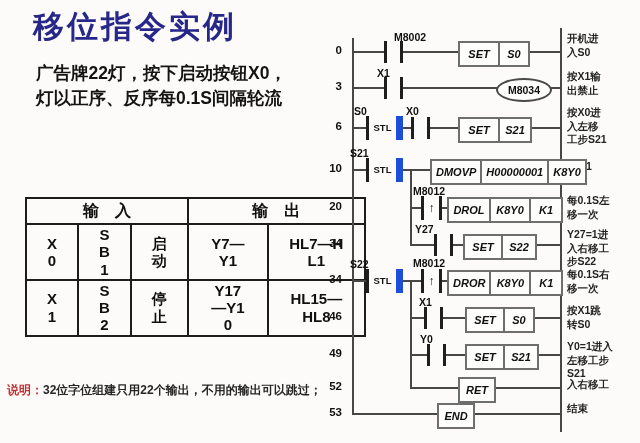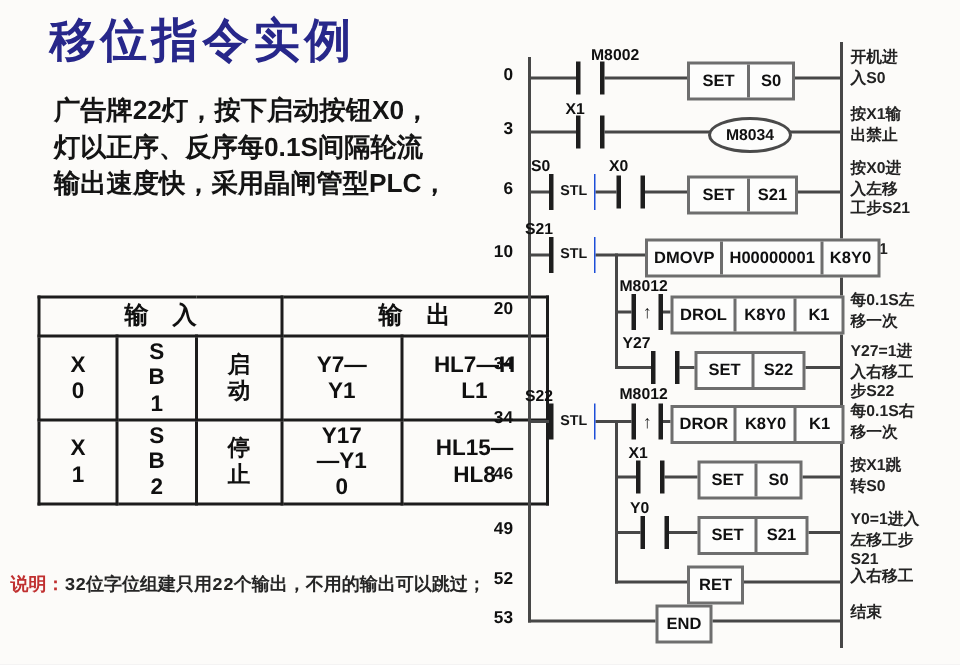--- a/index.html
+++ b/index.html
@@ -20,50 +20,49 @@
   td.d15{font-size:15px;}
   td.lft{text-align:left;padding-left:7px;}
   tr.hdr td{height:37px;}
   tr.r1 td{height:40px;}
   tr.r2 td{height:36px;}
   tr.r3 td{height:21px;}
 
   .note{position:absolute;left:7px;top:380px;width:420px;font-size:12px;font-weight:bold;color:#262626;line-height:21px;}
   .note .lbl{color:#c03030;}
   .note .ind{margin-left:38px;white-space:nowrap;}
-  .note .l1{white-space:nowrap;font-family:Liberation Mono, monospace;}
+  .note .l1{white-space:nowrap;}
 
   
   .hl{position:absolute;height:2px;background:#474747;}
   .vl{position:absolute;width:2px;background:#474747;}
   .ct{position:absolute;width:13px;height:22px;background:#fcfbf9;border-left:3px solid #1e1e1e;border-right:3px solid #1e1e1e;z-index:2;}
   .pu{position:absolute;width:15px;height:24px;background:#fcfbf9;border-left:3px solid #1e1e1e;border-right:3px solid #1e1e1e;z-index:2;
       display:flex;align-items:center;justify-content:center;font-size:12px;font-weight:bold;color:#141414;line-height:1;}
-  .stl{position:absolute;width:27px;height:24px;background:#fcfbf9;border-left:3px solid #1e1e1e;border-right:1px solid #1d4ed8;z-index:2;
+  .stl{position:absolute;width:27px;height:24px;background:#fcfbf9;border-left:3px solid #1e1e1e;border-right:7px solid #1d4ed8;z-index:2;
       display:flex;align-items:center;justify-content:center;font-size:9.5px;font-weight:bold;color:#141414;line-height:1;}
-  .lb{position:absolute;display:flex;height:22px;background:#fdfdfc;border:2px solid #6e6e6e;z-index:2;}
+  .lb{position:absolute;display:flex;height:22px;background:#fdfdfc;border:2px solid #6e6e6e;z-index:2;font-style:italic;}
   .lb span{display:flex;align-items:center;justify-content:center;font-size:11px;font-weight:bold;color:#101010;
       border-right:2px solid #6e6e6e;padding:0 4px;line-height:1;white-space:nowrap;}
   .lb span:last-child{border-right:0;}
   .cl{position:absolute;font-size:10.5px;font-weight:bold;color:#101010;z-index:3;white-space:nowrap;}
   .sn{position:absolute;left:320px;width:22px;text-align:right;font-size:11.5px;font-weight:bold;color:#101010;}
   .cm{position:absolute;left:567px;width:72px;font-size:10.5px;font-weight:bold;color:#232323;line-height:13.5px;white-space:pre-line;}
   .oval{position:absolute;width:52px;height:20px;border:2.5px solid #4a4a4a;border-radius:50%;background:#fdfdfc;z-index:2;
       display:flex;align-items:center;justify-content:center;font-size:10.5px;font-weight:bold;color:#101010;line-height:1;}
 </style>
 </head>
 <body>
 
 <div class="canvas">
 
   <div class="title">移位指令实例</div>
   <div class="intro">
     <div>广告牌22灯，按下启动按钮X0，</div>
     <div>灯以正序、反序每0.1S间隔轮流</div>
-    <div>输出速度快，采用晶闸管型PLC，</div>
   </div>
 
   <table class="io">
     <colgroup>
         <col style="width:32px">
         <col style="width:45px">
         <col style="width:26px">
         <col style="width:80px">
         <col style="width:97px">
       </colgroup>
@@ -107,21 +106,21 @@
       <span style="min-width:30px">SET</span>
       <span style="min-width:20px">S0</span>
     </div>
     <div class="cm" style="top:32px">开机进
 入S0</div>
 
     <div class="hl" style="left:352px;top:87px;width:208px"></div>
     <div class="sn" style="top:80px">3</div>
     <div class="cl" style="left:377px;top:67px">X1</div>
     <div class="ct" style="left:384px;top:77px"></div>
-    <div class="oval" style="left:472px;top:78px">M8034</div>
+    <div class="oval" style="left:496px;top:78px">M8034</div>
     <div class="cm" style="top:70px">按X1输
 出禁止</div>
 
     <div class="hl" style="left:352px;top:127px;width:208px"></div>
     <div class="sn" style="top:120px">6</div>
     <div class="cl" style="left:354px;top:105px">S0</div>
     <div class="stl" style="left:366px;top:116px">STL</div>
     <div class="cl" style="left:406px;top:105px">X0</div>
     <div class="ct" style="left:411px;top:117px"></div>
     <div class="lb" style="left:458px;top:117px">

